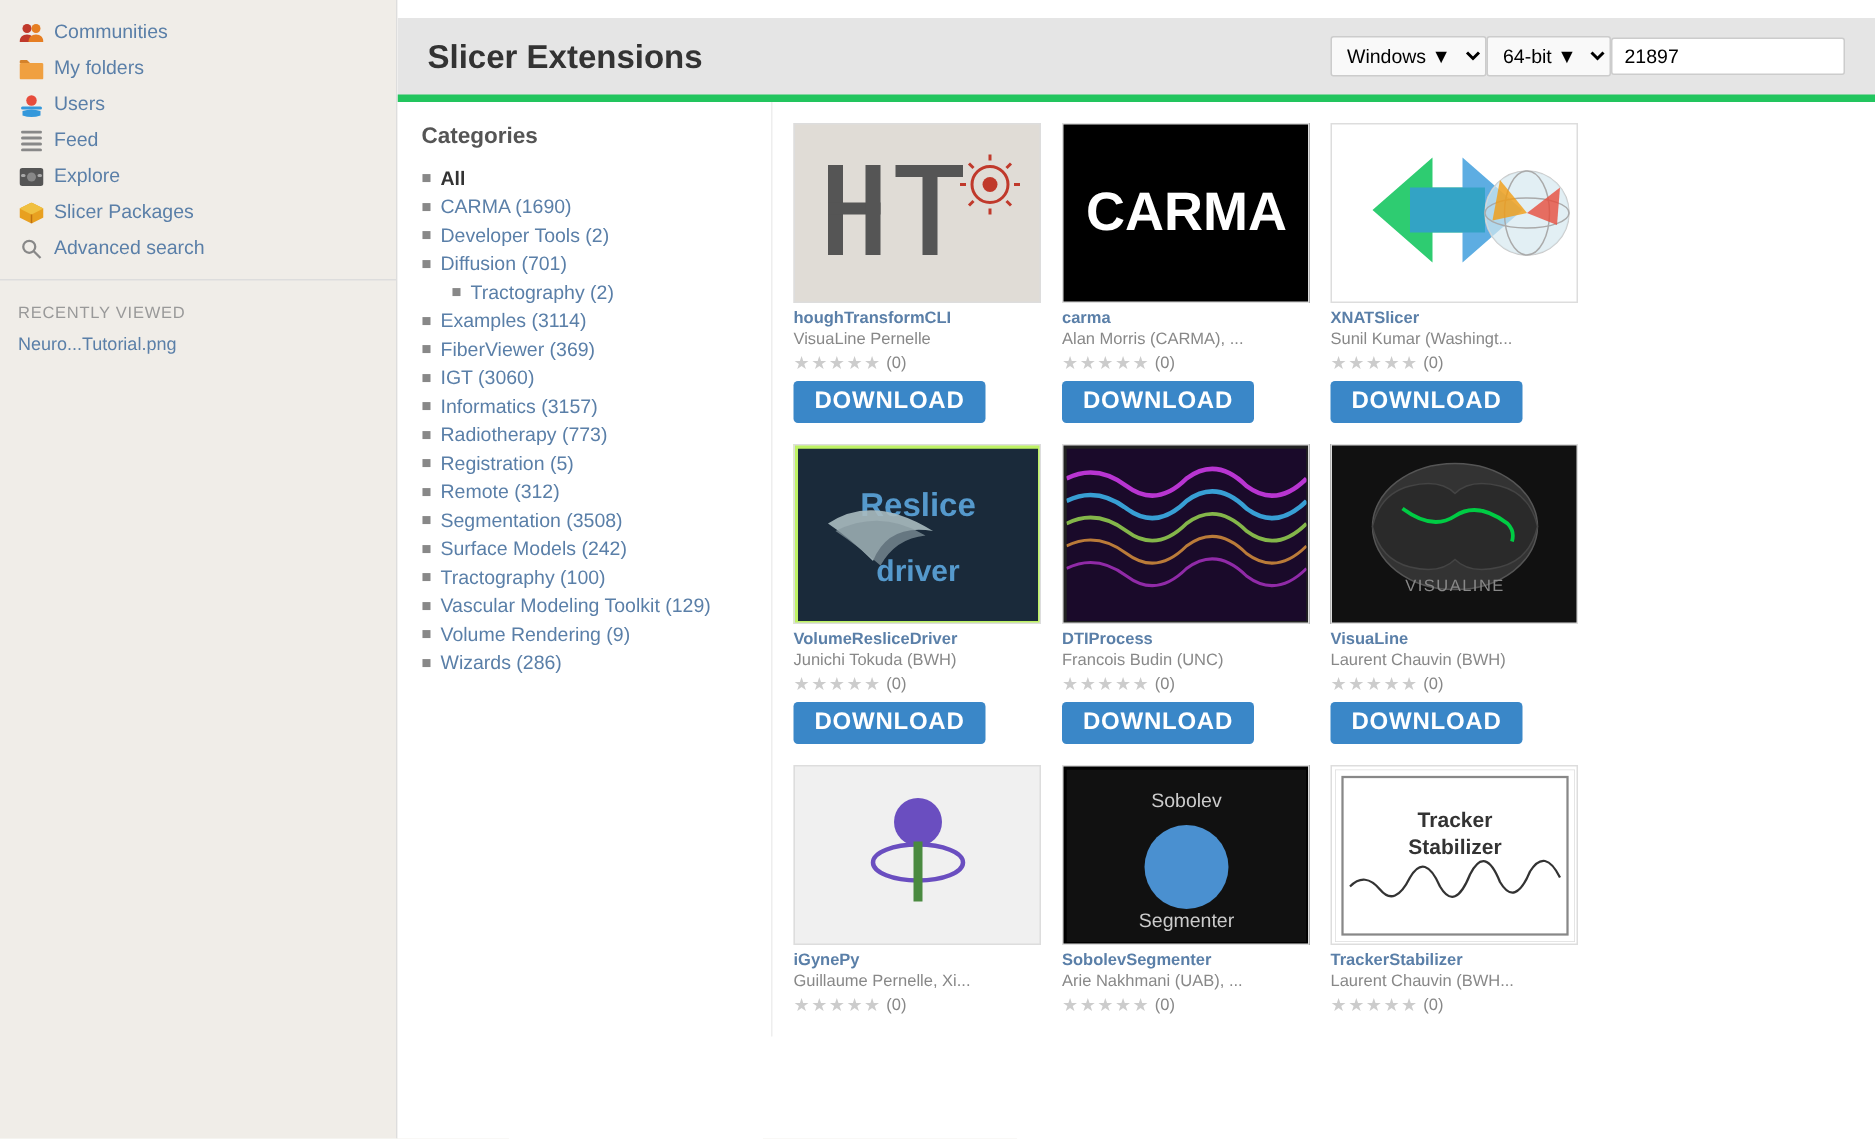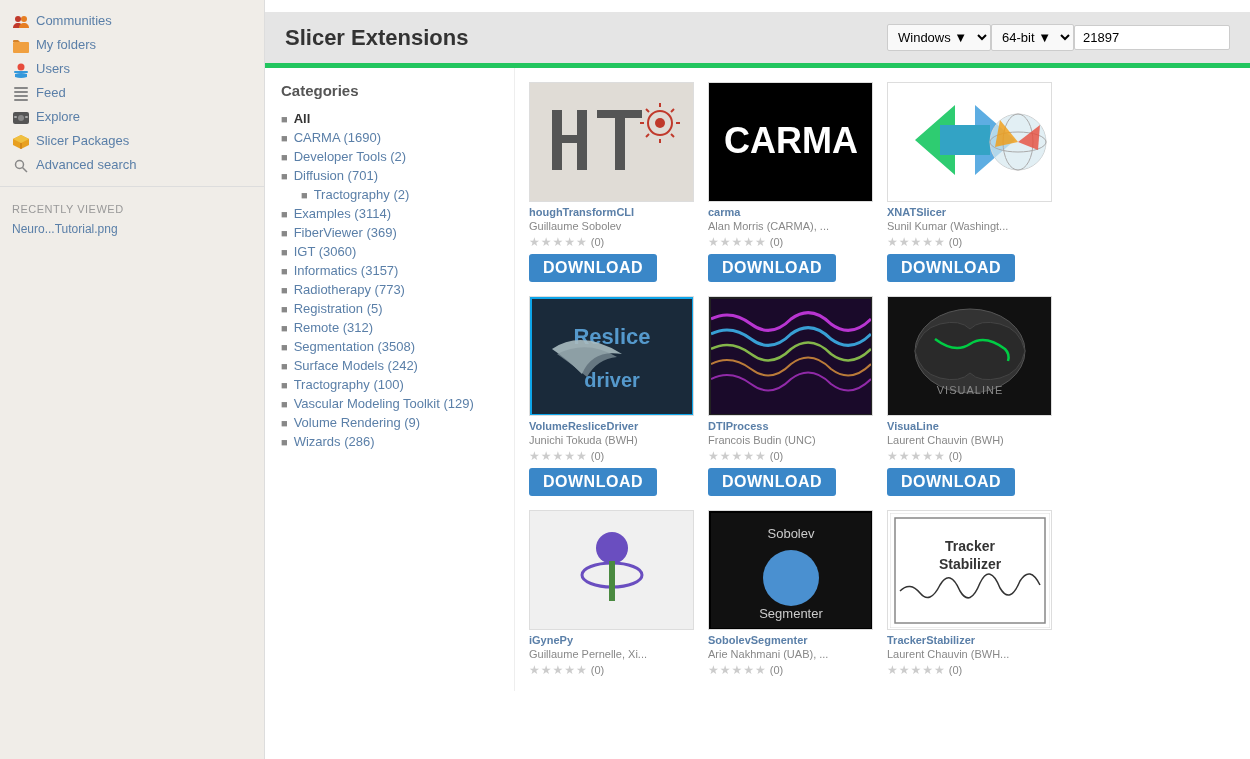--- a/index.html
+++ b/index.html
@@ -402,21 +402,21 @@
             <line x1="128" y1="58" x2="128" y2="54" stroke="#c0392b" stroke-width="2"></line>
             <line x1="112" y1="38" x2="108" y2="38" stroke="#c0392b" stroke-width="2"></line>
             <line x1="148" y1="38" x2="144" y2="38" stroke="#c0392b" stroke-width="2"></line>
             <line x1="117" y1="27" x2="114" y2="24" stroke="#c0392b" stroke-width="2"></line>
             <line x1="142" y1="52" x2="139" y2="49" stroke="#c0392b" stroke-width="2"></line>
             <line x1="117" y1="49" x2="114" y2="52" stroke="#c0392b" stroke-width="2"></line>
             <line x1="142" y1="24" x2="139" y2="27" stroke="#c0392b" stroke-width="2"></line>
           </svg>
         </div>
         <div class="ext-name">houghTransformCLI</div>
-        <div class="ext-author">Guillaume Sobolev</div>
+        <div class="ext-author">VisuaLine Pernelle</div>
         <div class="ext-stars">
           <span class="star">★</span>
             <span class="star">★</span>
             <span class="star">★</span>
             <span class="star">★</span>
             <span class="star">★</span>
           <span class="star-count">(0)</span>
         </div>
         <button class="download-btn">DOWNLOAD</button>
       </div>
@@ -465,21 +465,21 @@
             <span class="star">★</span>
             <span class="star">★</span>
             <span class="star">★</span>
             <span class="star">★</span>
           <span class="star-count">(0)</span>
         </div>
         <button class="download-btn">DOWNLOAD</button>
       </div>
 
       <div class="ext-card">
-        <div class="ext-image" style="background:#0ea5e9;">
+        <div class="ext-image" style="background:#bef264;">
           <svg width="160" height="115" viewBox="0 0 160 115">
             <rect width="160" height="115" fill="#1a2a3a"></rect>
             <text x="80" y="45" text-anchor="middle" font-family="Arial" font-size="22" font-weight="bold" fill="#5599cc">Reslice</text>
 
             <path d="M20,50 Q50,30 90,55 Q60,50 50,75 Q35,60 20,50Z" fill="#aabbc0" opacity="0.9"></path>
             <path d="M25,55 Q55,40 85,58 Q65,60 55,78 Q40,65 25,55Z" fill="#8899a0" opacity="0.7"></path>
             <text x="80" y="88" text-anchor="middle" font-family="Arial" font-size="20" font-weight="bold" fill="#5599cc">driver</text>
           </svg>
         </div>
         <div class="ext-name">VolumeResliceDriver</div>

